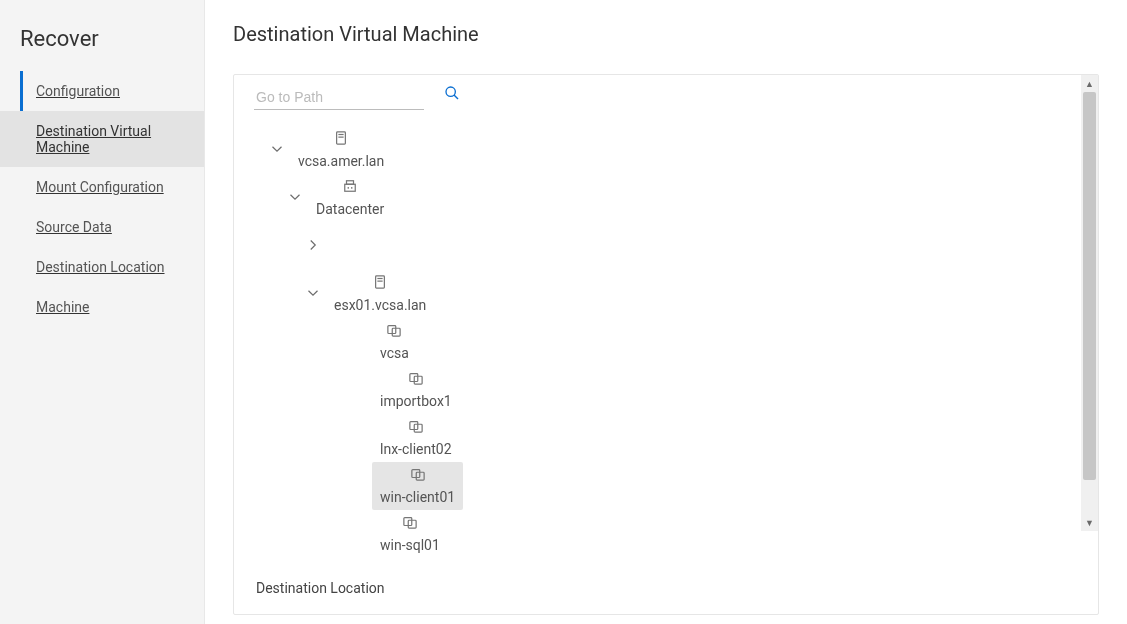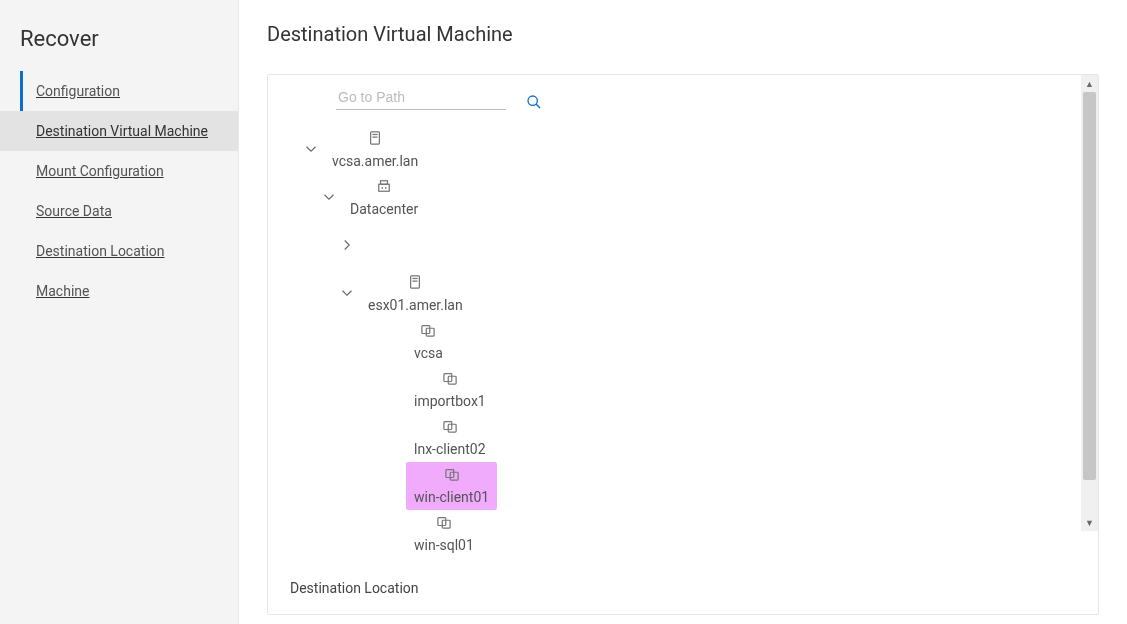--- a/index.html
+++ b/index.html
@@ -7,21 +7,21 @@
       font-family: -apple-system, BlinkMacSystemFont, "Segoe UI", Roboto, Arial, sans-serif;
       background: #fff;
       color: #333;
       font-size: 14px;
       width: 1127px;
       height: 624px;
       overflow: hidden;
       display: flex;
     }
     .sidebar {
-      width: 239px;
+      width: 205px;
       background: #f4f4f4;
       padding-top: 20px;
       border-right: 1px solid #e8e8e8;
     }
     .sidebar-title {
       font-size: 22px;
       color: #333;
       padding: 6px 20px 20px 20px;
       font-weight: 400;
     }
@@ -67,24 +67,23 @@
       position: relative;
     }
     .panel-body {
       flex: 1;
       overflow: hidden;
       padding: 10px 20px 10px 20px;
       position: relative;
     }
     .search-row {
       display: flex;
-      align-items: flex-end;
+      align-items: flex-start;
       gap: 20px;
       padding: 0 0 10px 0;
-      margin-left: 48px;
     }
     .search-input {
       border: none;
       border-bottom: 1px solid #bcbcbc;
       width: 170px;
       padding: 4px 2px;
       font-size: 14px;
       color: #777;
       background: transparent;
       outline: none;
@@ -99,21 +98,21 @@
     .tree { padding-top: 6px; }
     .tree-row {
       display: flex;
       align-items: center;
       height: 48px;
       color: #545454;
       font-size: 14px;
       cursor: pointer;
     }
     .tree-row.selected .node-label {
-      background: #f0abfc;
+      background: #e5e5e5;
       border-radius: 2px;
     }
     .tree-row .node-label {
       padding: 5px 8px;
       display: inline-flex;
       align-items: center;
       gap: 8px;
       flex-direction: column;
     }
     .chev {
@@ -261,21 +260,21 @@
             <svg viewBox="0 0 16 16" width="12" height="12">
                 <path d="M2 5l6 6 6-6" fill="none" stroke="#6d6d6d" stroke-width="1.6"></path>
               </svg>
           </span>
           <span class="node-label">
             <svg class="icon" viewBox="0 0 16 16">
               <rect x="3" y="1" width="10" height="14" rx="1"></rect>
               <line x1="5" y1="4" x2="11" y2="4"></line>
               <line x1="5" y1="7" x2="11" y2="7"></line>
             </svg>
-            <span>esx01.amer.lan</span>
+            <span>esx01.vcsa.lan</span>
           </span>
         </div>
 
         <div class="tree-row lvl3">
           <span class="indent"></span>
           <span class="chev"></span>
           <span class="node-label">
             <svg class="icon" viewBox="0 0 16 16">
               <rect x="1" y="3" width="9" height="9" rx="1"></rect>
               <rect x="6" y="6" width="9" height="9" rx="1"></rect>

